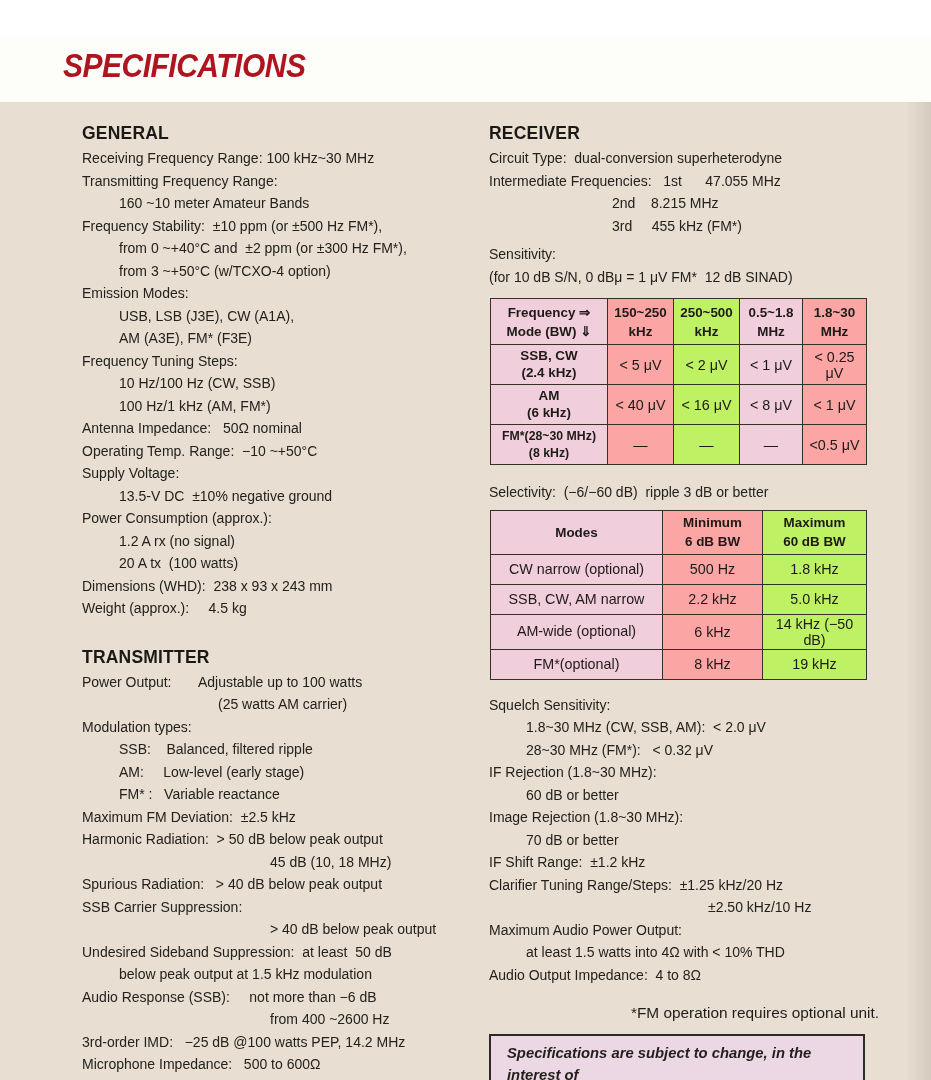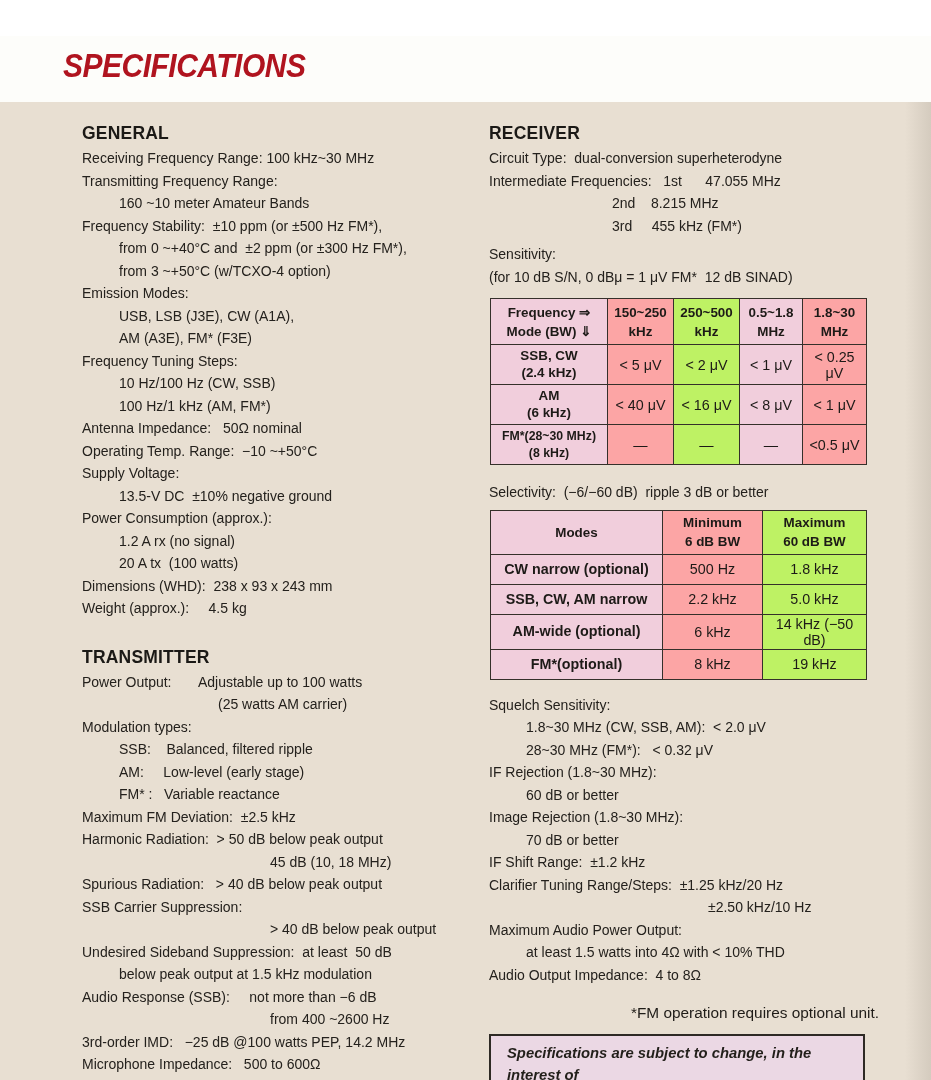--- a/index.html
+++ b/index.html
@@ -38,21 +38,21 @@
   .lbl { font-weight:bold; font-size:13.4px; line-height:16.5px; }
   .lbl.sm { font-size:12.3px; }
   .val { font-size:14.3px; }
   .c-pink { background:#f1cedc; }
   .c-blue { background:#fca5a5; }
   .c-tan  { background:#bef264; }
   .w117{width:117px}.w66{width:66px}.w63{width:63px}.w64{width:64px}
   .w172{width:172px}.w100{width:100px}.w104{width:104px}
   .t1 .hrow{height:46px} .t1 .drow{height:40px}
   .t2 .hrow{height:44px} .t2 .drow{height:30px}
-  .t2 .lbl { font-weight:bold; font-size:14.3px; }
+  .t2 .lbl { font-weight:normal; font-size:14.3px; }
   .t2 td.hdr { font-weight:bold; }
   .footnote { font-size:15.4px; line-height:22px; white-space:pre-wrap; color:#1f1c18;text-align:right; }
   .note {
     box-sizing:border-box; width:376px; border:2px solid #2e2a25; background:#ebd8e4;
     padding:7px 8px 8px 16px; font-style:italic; font-weight:bold;
     font-size:14.8px; line-height:21.5px; color:#221f1a; white-space:pre-line;
   }
 </style>
 </head>
 <body>

